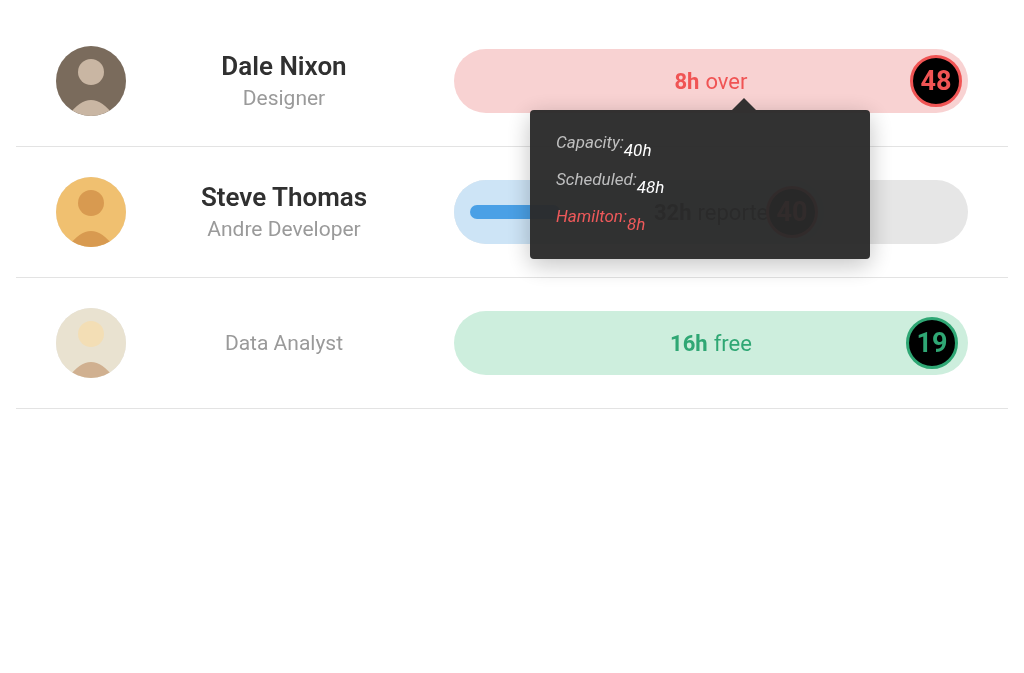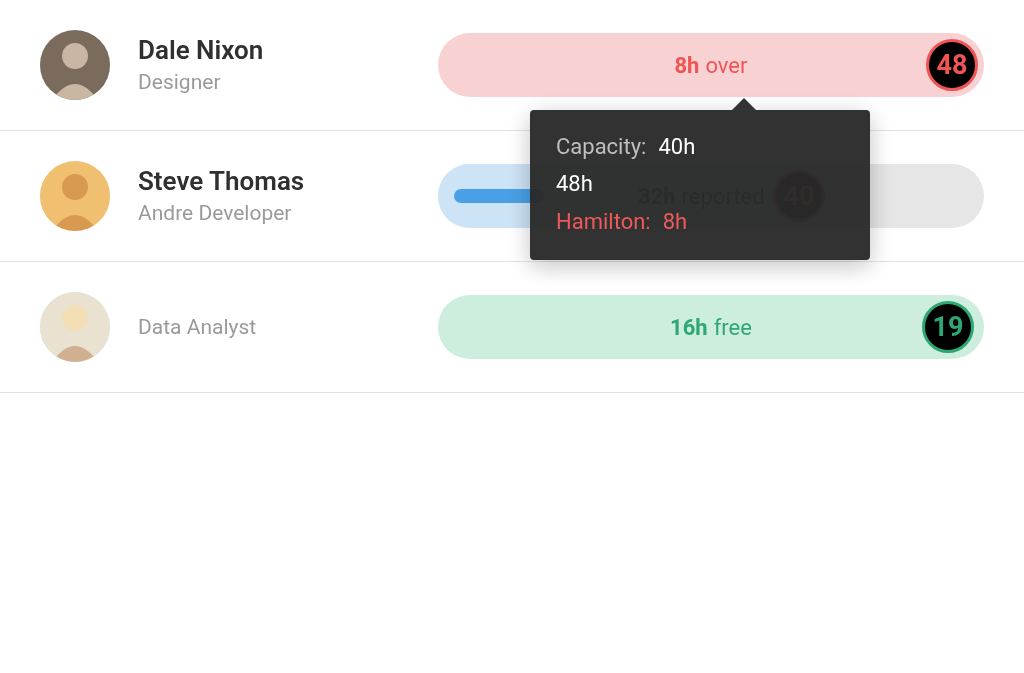--- a/index.html
+++ b/index.html
@@ -16,21 +16,22 @@
     --divider:#e3e3e3;
     --tooltip-bg:#2a2a2a;
   }
   *{box-sizing:border-box;margin:0;padding:0;font-family:-apple-system,BlinkMacSystemFont,"Segoe UI",Roboto,Helvetica,Arial,sans-serif;}
   html,body{background:#fff;}
   .container{
     width:1024px;
     min-height:673px;
     background:#fff;
     border-radius:6px;
-    padding:0;
+    padding:16px;
+    text-align:center;
   }
   .row{
     display:flex;
     align-items:center;
     padding:30px 40px;
     border-bottom:1px solid var(--divider);
     position:relative;
   }
   .row:last-child{border-bottom:none;}
   .avatar{
@@ -144,26 +145,26 @@
   }
   .tooltip::before{
     content:"";
     position:absolute;
     top:-12px;left:200px;
     border-left:14px solid transparent;
     border-right:14px solid transparent;
     border-bottom:14px solid var(--tooltip-bg);
   }
   .tooltip .line{
-    font-size:22px;
+    font-size:17px;
     line-height:1.7;
-    display:flex;gap:12px;
+    display:flex;gap:0;font-style:italic;
   }
   .tooltip .label{color:#bdbdbd;}
-  .tooltip .val{color:#fff;}
+  .tooltip .val{color:#fff;margin-top:8px;}
   .tooltip .line.ot .label{color:var(--red);}
   .tooltip .line.ot .val{color:var(--red);}
 </style>
 </head>
 <body>
 
 <div class="container">
 
   <div class="row">
     <div class="avatar">
@@ -235,20 +236,21 @@
     </div>
   </div>
 
 
   <div class="tooltip">
     <div class="line">
       <span class="label">Capacity:</span>
       <span class="val">40h</span>
     </div>
     <div class="line">
+      <span class="label">Scheduled:</span>
       <span class="val">48h</span>
     </div>
     <div class="line ot">
       <span class="label">Hamilton:</span>
       <span class="val">8h</span>
     </div>
   </div>
 
 </div>
 

